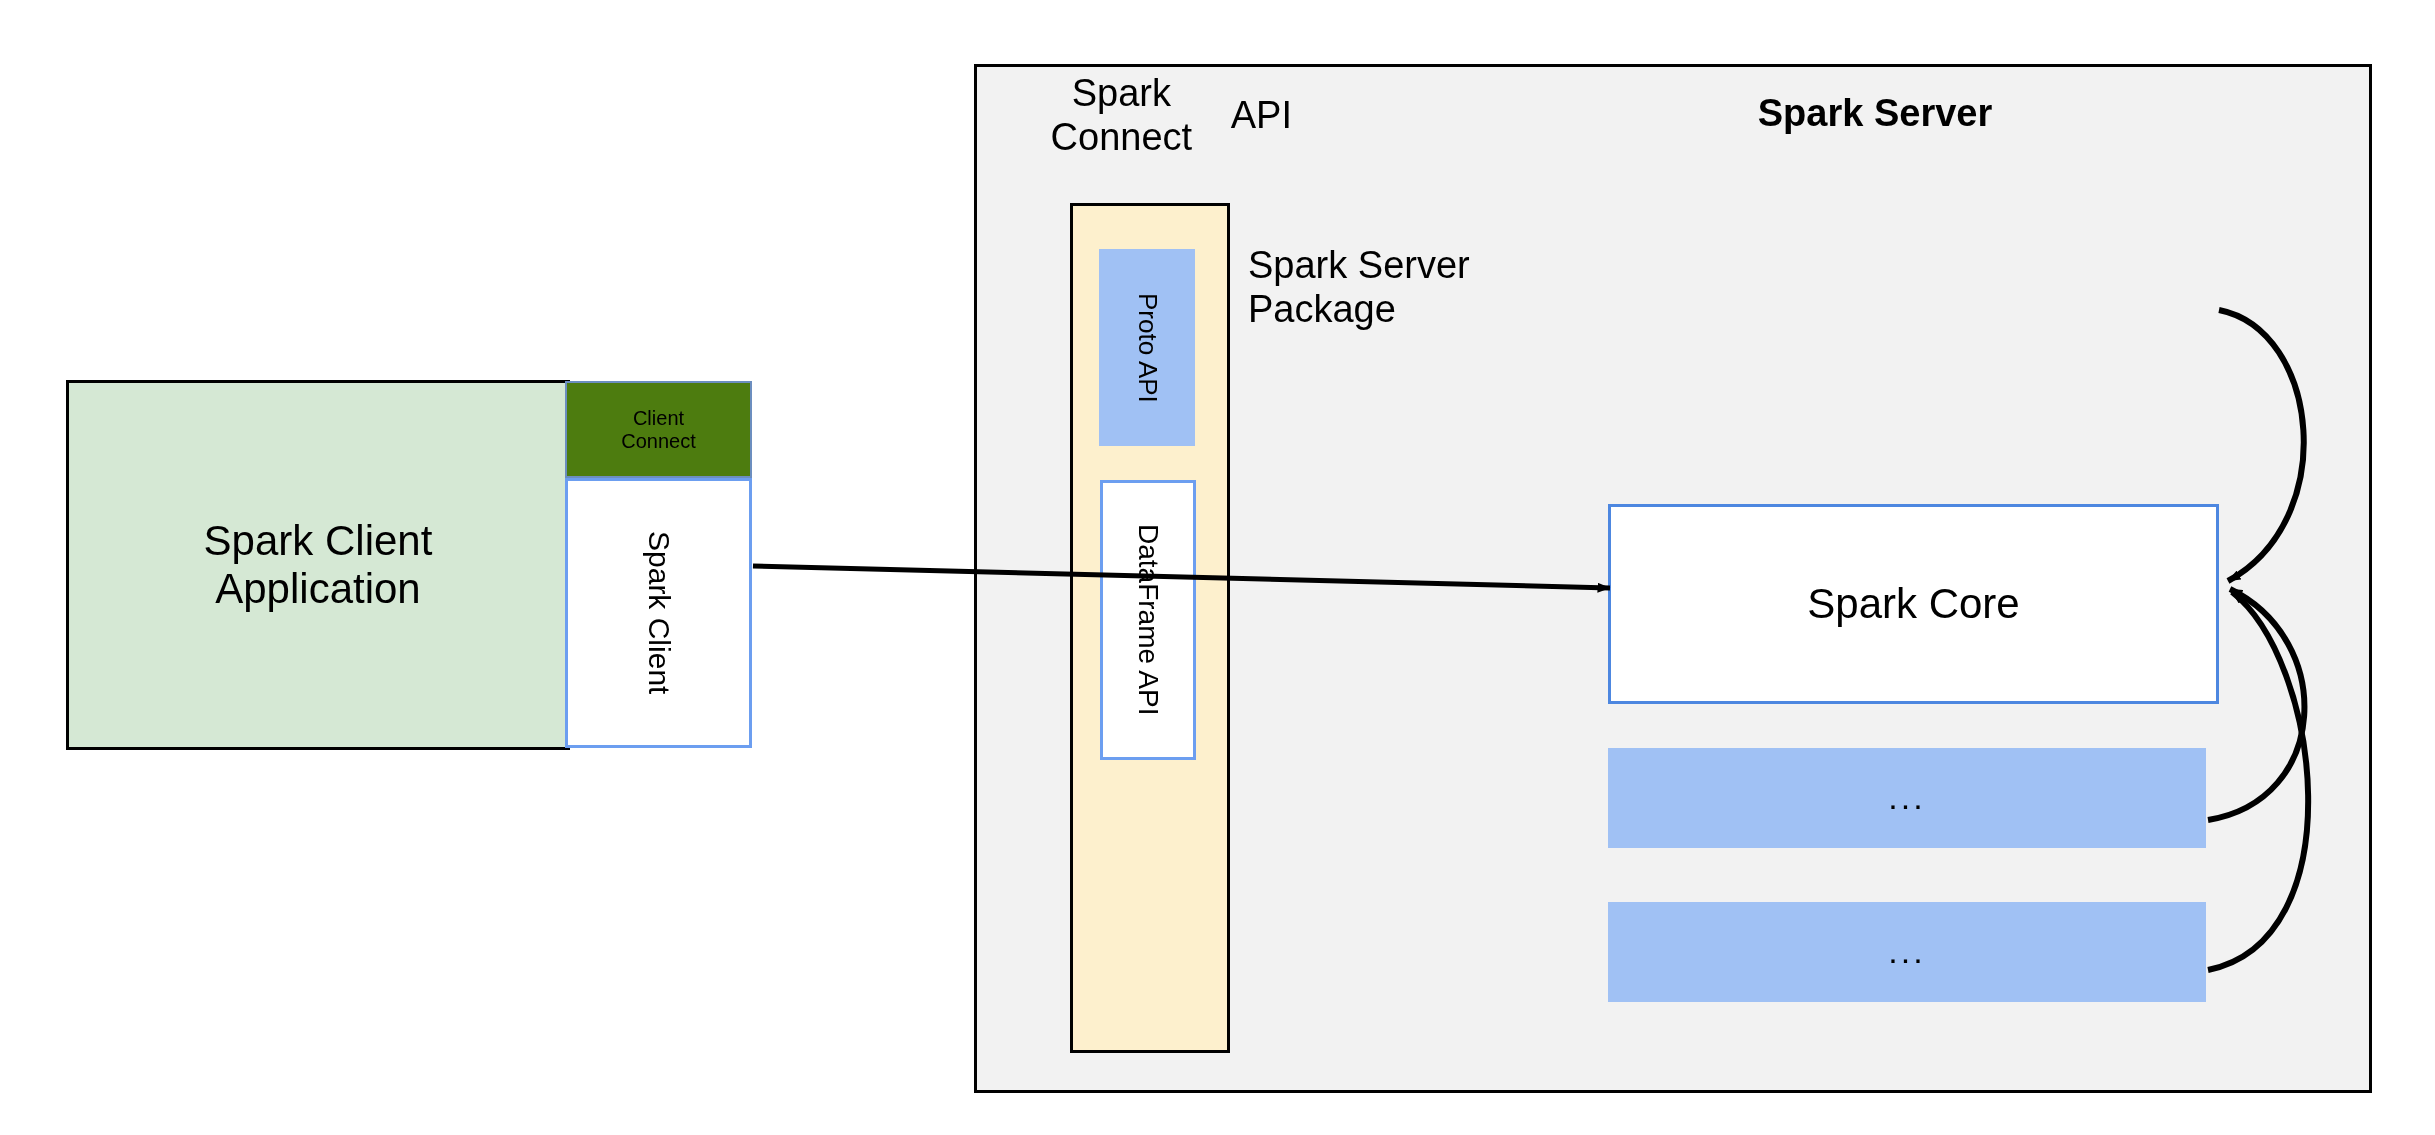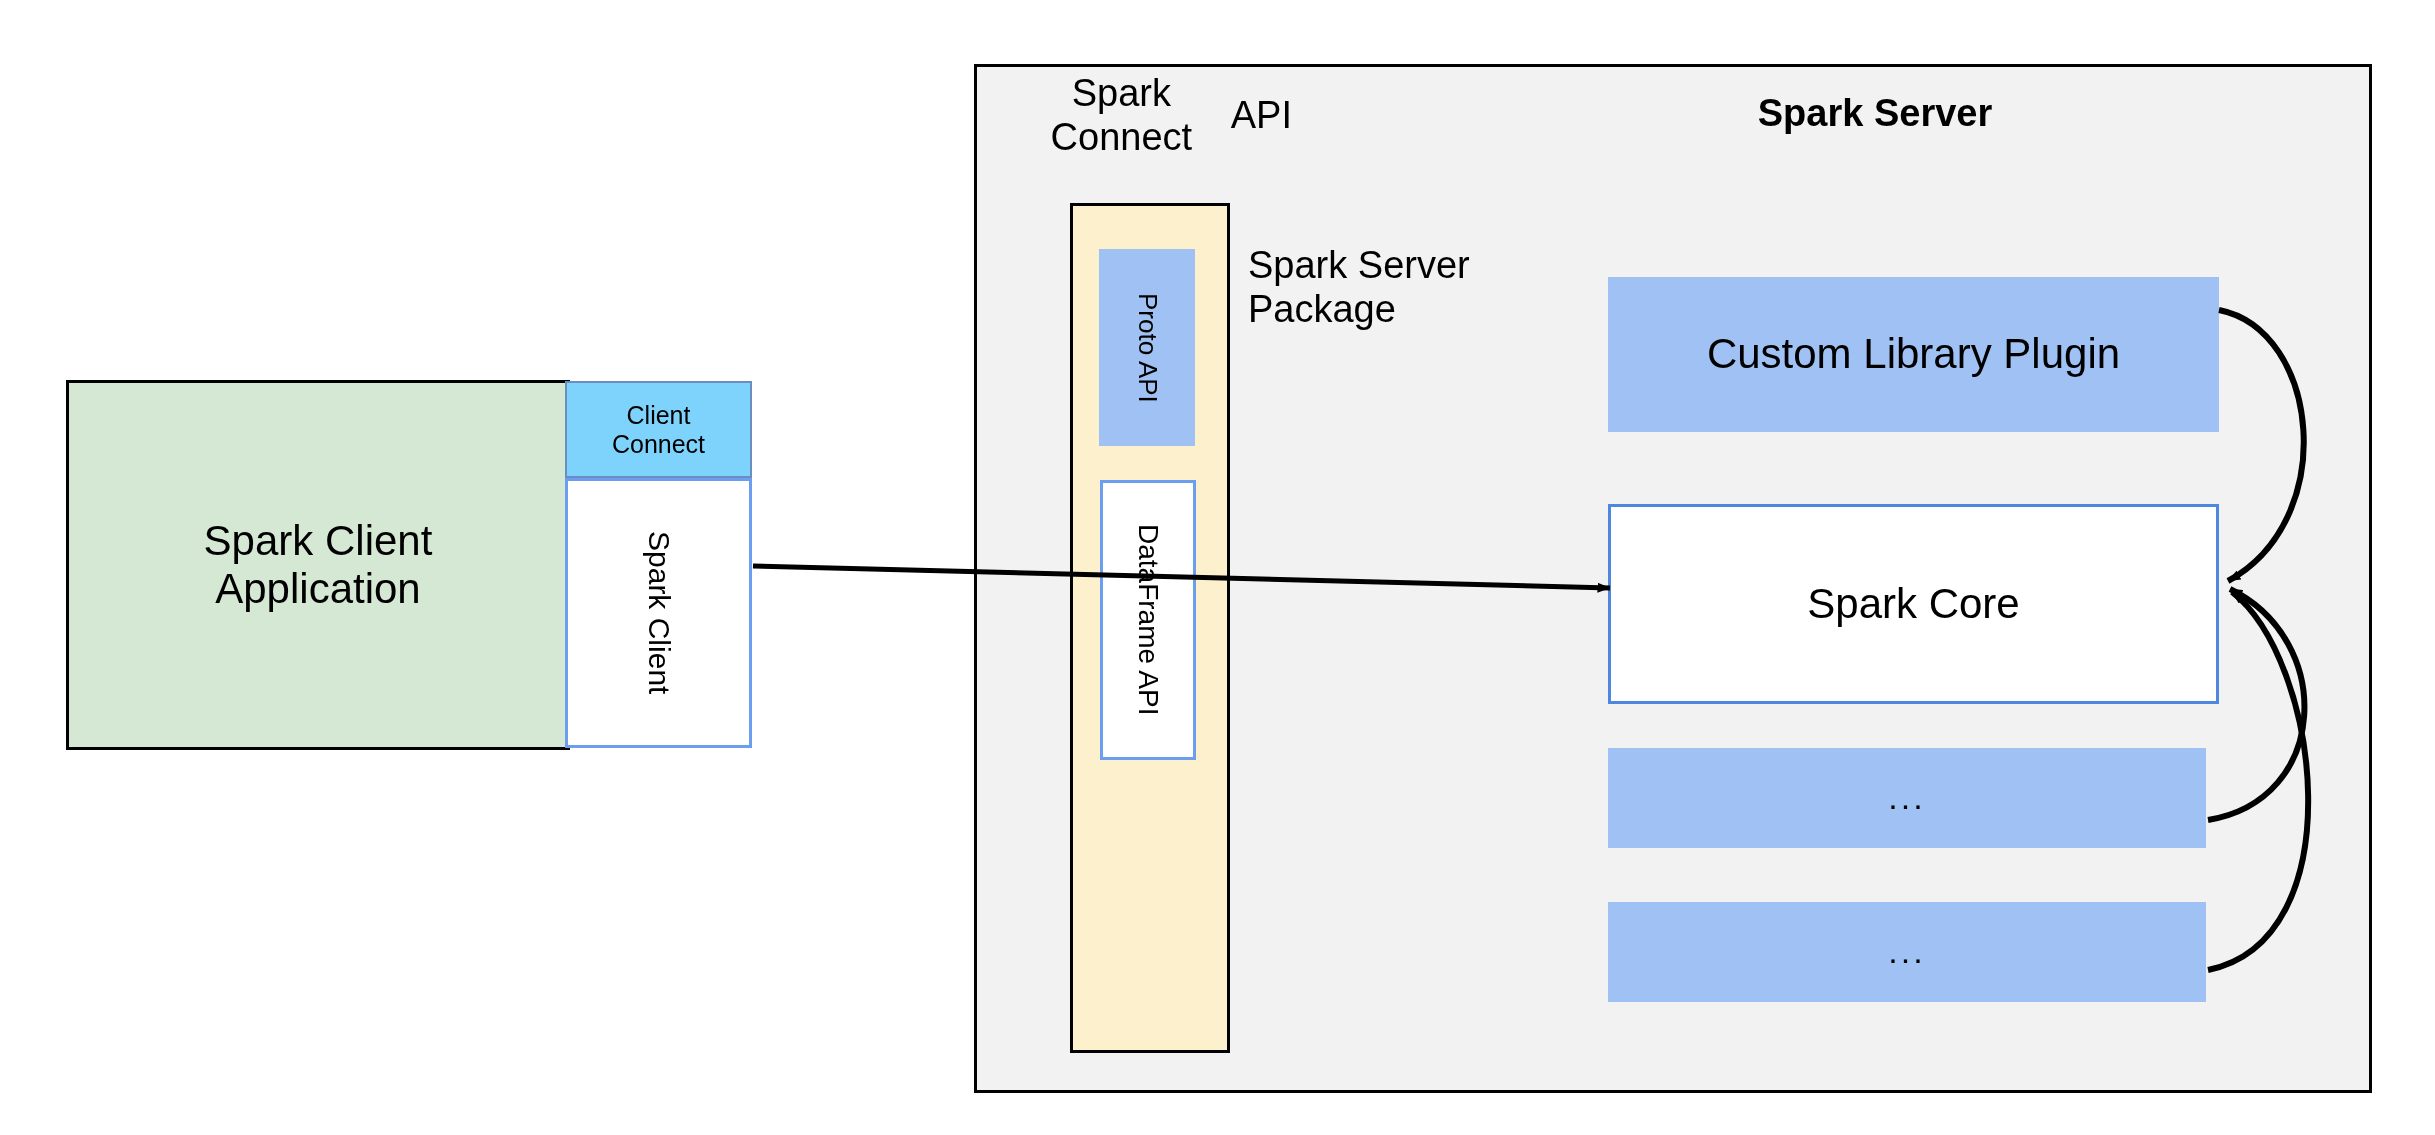--- a/index.html
+++ b/index.html
@@ -42,23 +42,23 @@
     z-index: 2;
   }
   #client-app .label { padding: 0 18px; }
 
   
   #client-package {
     left: 565px;
     top: 381px;
     width: 187px;
     height: 97px;
-    background: #7dd3fc;
+    background: #4d7c0f;
     border: 2px solid #6c8ebf;
-    font-size: 25px;
+    font-size: 20px;
     z-index: 3;
   }
 
   
   #spark-client {
     left: 565px;
     top: 478px;
     width: 187px;
     height: 270px;
     background: #ffffff;
@@ -251,23 +251,20 @@
   <div class="box" id="library-shell"></div>
 
   <div class="box" id="proto-api">
     <span class="vtext">Proto API</span>
   </div>
 
   <div class="box" id="dataframe-api">
     <span class="vtext">DataFrame API</span>
   </div>
 
-  <div class="box" id="custom-library-plugin">
-    <span>Custom Library Plugin</span>
-  </div>
 
   <div class="box" id="spark-core">
     <span>Spark Core</span>
   </div>
 
   <div class="box" id="ellipsis-1">
     <span>...</span>
   </div>
 
   <div class="box" id="ellipsis-2">

